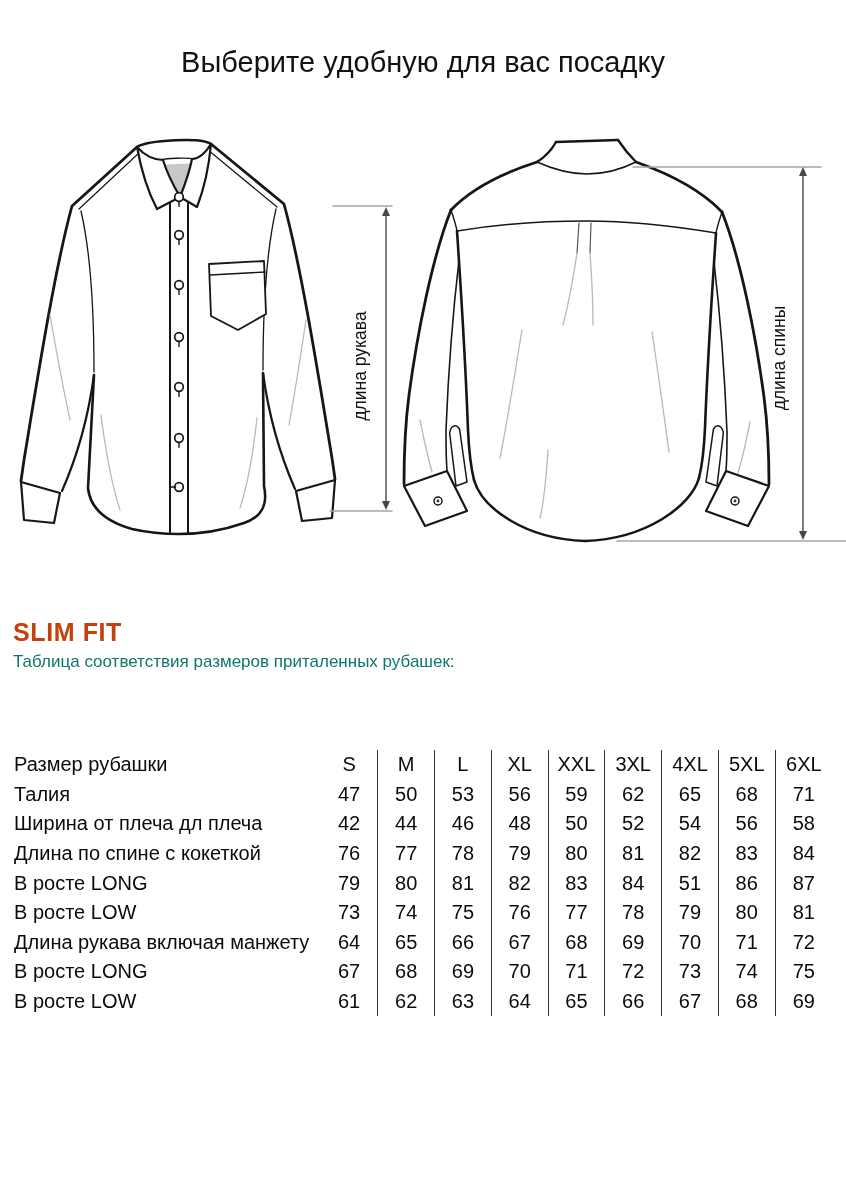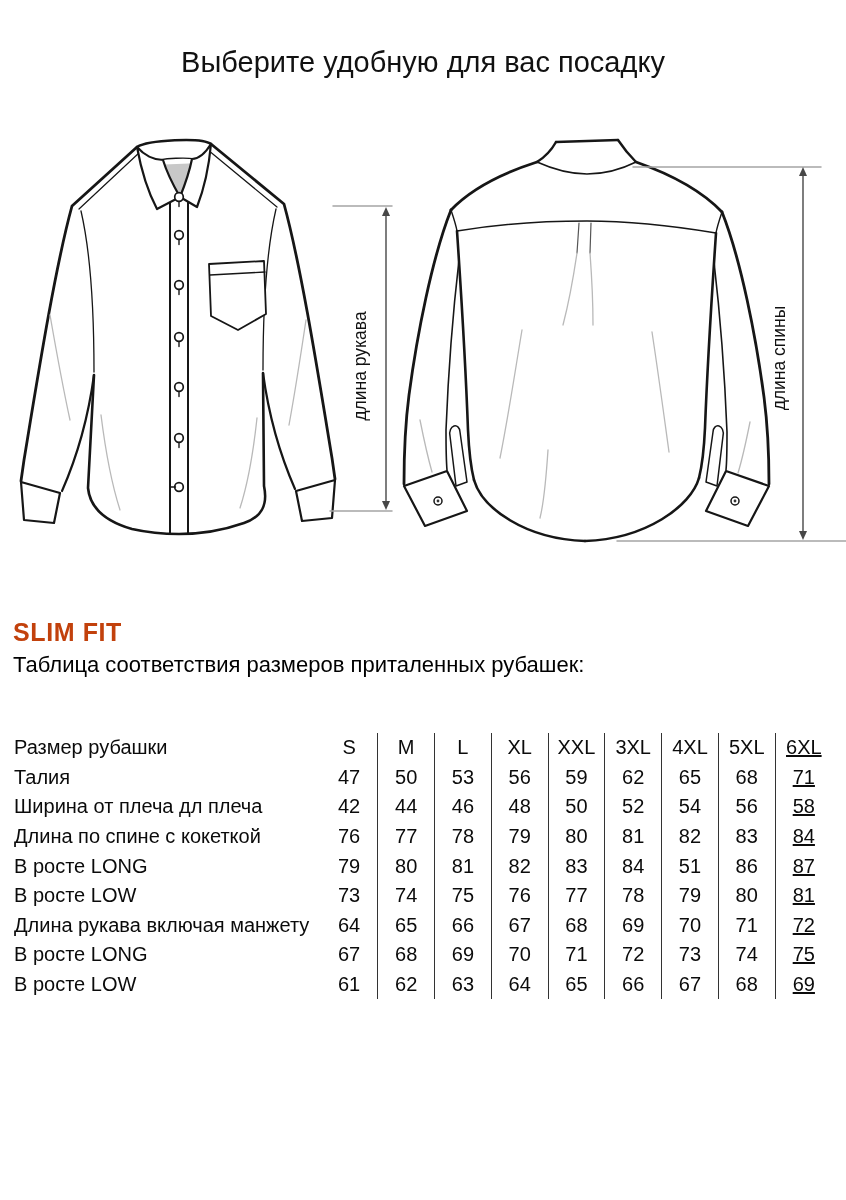--- a/index.html
+++ b/index.html
@@ -3,28 +3,28 @@
 <meta charset="utf-8">
 <style>
   html,body{margin:0;padding:0;background:#fff;}
   .page{position:relative;width:846px;height:1200px;background:#ffffff;overflow:hidden;
         font-family:"Liberation Sans", sans-serif;color:#000;}
   .title{position:absolute;top:46px;left:0;width:846px;margin:0;text-align:center;
          font-size:29px;font-weight:400;color:#111;}
   .figure{position:absolute;top:120px;left:0;}
   .fit-heading{position:absolute;top:618px;left:13px;margin:0;font-size:25px;
                font-weight:900;letter-spacing:.6px;color:#c2410c;}
-  .fit-subtitle{position:absolute;top:652px;left:13px;margin:0;font-size:22px;color:#000000;}
-  .size-table-wrap{position:absolute;top:733px;left:14px;width:818px;}
+  .fit-subtitle{position:absolute;top:652px;left:13px;margin:0;font-size:17px;color:#0f766e;}
+  .size-table-wrap{position:absolute;top:750px;left:14px;width:818px;}
   table.size-table{border-collapse:collapse;width:818px;table-layout:fixed;
                    font-size:20px;color:#0b0b0b;}
   table.size-table td{height:29.6px;padding:0;text-align:center;vertical-align:middle;
                       border-right:1px solid #333;}
   table.size-table td.lbl{width:307px;text-align:left;border-right:none;padding-left:0;}
-  table.size-table td:last-child{border-right:none;text-decoration:underline;}
+  table.size-table td:last-child{border-right:none;}
   svg text{font-family:"Liberation Sans", sans-serif;}
 </style>
 </head>
 <body>
 
 <div class="page">
 
   <h1 class="title">Выберите удобную для вас посадку</h1>
 
   <svg class="figure" width="846" height="470" viewBox="0 0 846 470" fill="none" stroke-linecap="round" stroke-linejoin="round">

